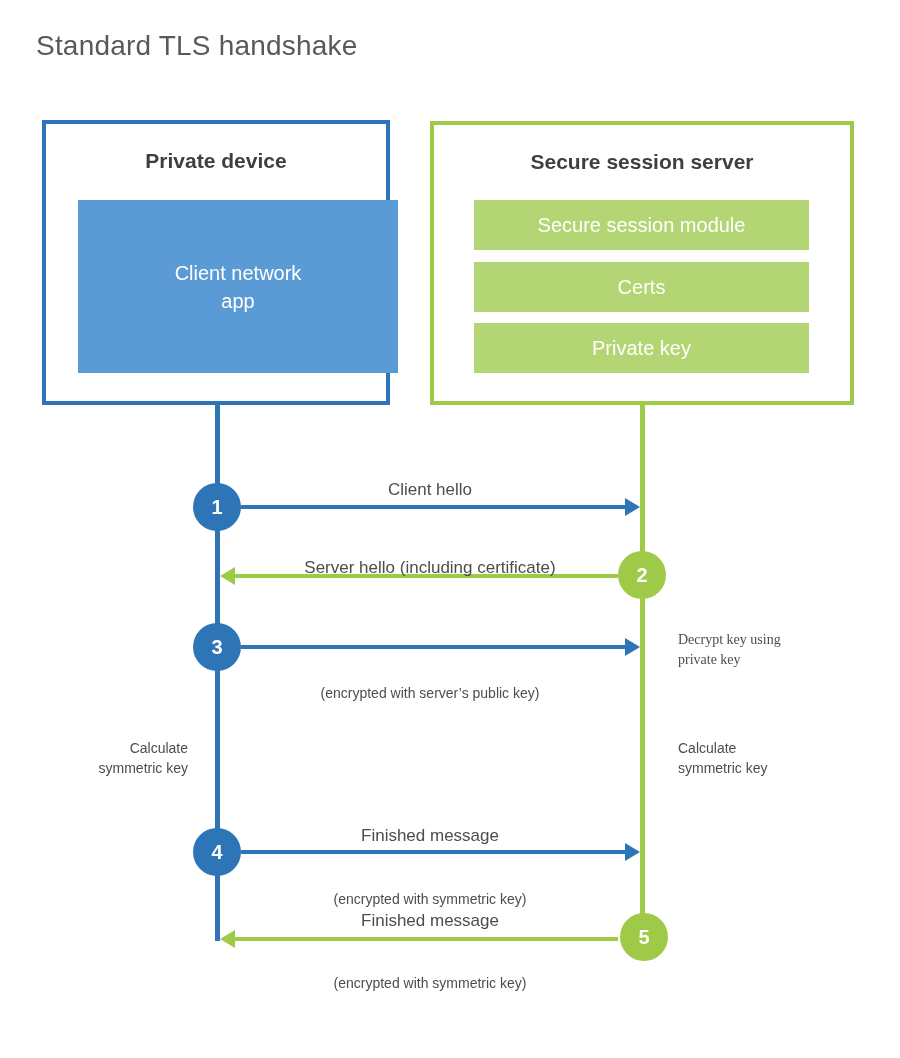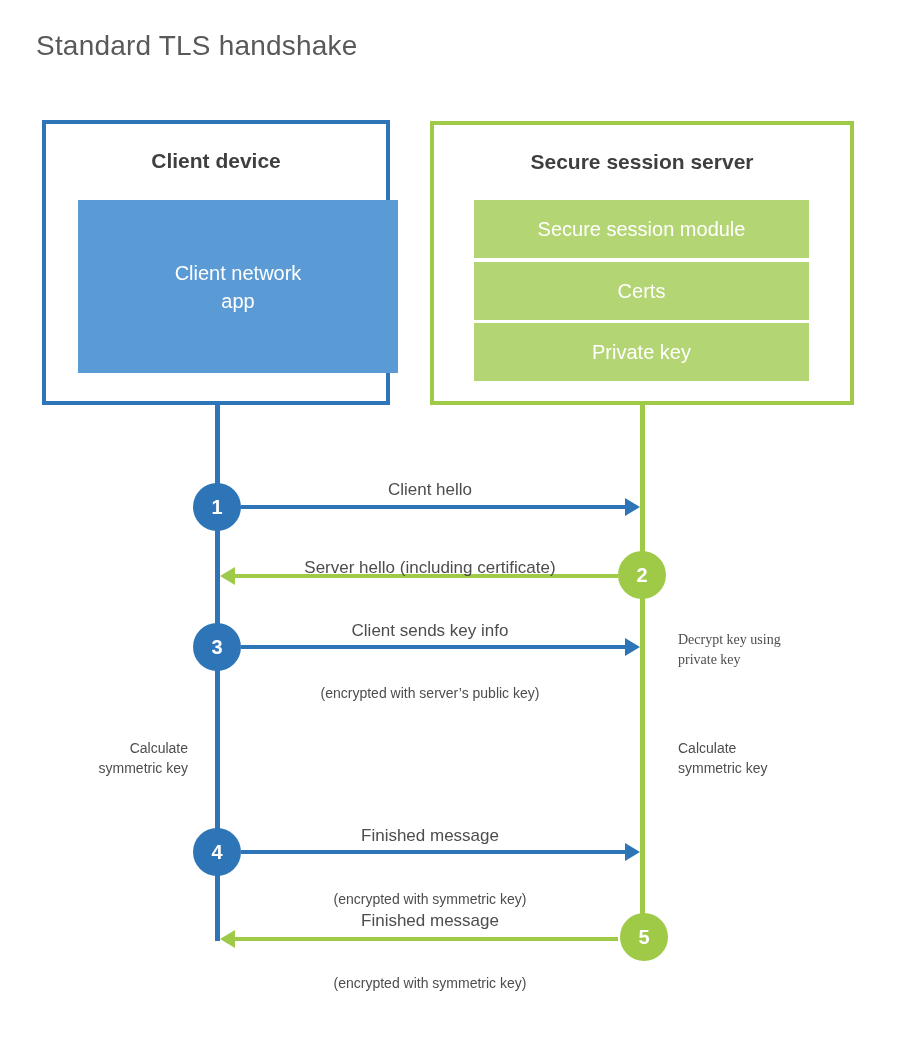--- a/index.html
+++ b/index.html
@@ -52,21 +52,21 @@
     left: 78px; top: 200px; width: 320px; height: 173px;
     background: var(--blue_light);
     color: #ffffff;
     font-size: 20px;
     display: flex; align-items: center; justify-content: center;
     text-align: center;
     white-space: pre-line;
     line-height: 28px;
   }
   .server-bar {
-    left: 474px; width: 335px; height: 58px;
+    left: 474px; width: 335px; height: 50px;
     background: var(--green_light);
     color: #ffffff;
     font-size: 20px;
     display: flex; align-items: center; justify-content: center;
     text-align: center;
   }
   .bar-1 { top: 200px; }
   .bar-2 { top: 262px; }
   .bar-3 { top: 323px; }
 
@@ -137,21 +137,21 @@
   .note-calc-right { left: 678px; top: 738px; width: 160px; text-align: left; }
 </style>
 </head>
 <body>
 
 <div class="page">
 
   <div class="abs page-title">Standard TLS handshake</div>
 
   <div class="abs box client-box">
-    <div class="box-title">Client device</div>
+    <div class="box-title">Private device</div>
   </div>
   <div class="abs client-inner">Client network
 app</div>
 
   <div class="abs box server-box">
     <div class="box-title">Secure session server</div>
   </div>
   <div class="abs server-bar bar-1">Secure session module</div>
   <div class="abs server-bar bar-2">Certs</div>
   <div class="abs server-bar bar-3">Private key</div>
@@ -164,21 +164,20 @@
   <div class="abs msg m1">Client hello</div>
   <div class="abs circle blue c1">1</div>
 
   <div class="abs hline green arrow-left-line a2-line"></div>
   <div class="abs head head-left a2-head"></div>
   <div class="abs msg m2">Server hello (including certificate)</div>
   <div class="abs circle green c2">2</div>
 
   <div class="abs hline blue arrow-right-line a3-line"></div>
   <div class="abs head head-right a3-head"></div>
-  <div class="abs msg m3">Client sends key info</div>
   <div class="abs sub s3">(encrypted with server’s public key)</div>
   <div class="abs circle blue c3">3</div>
 
   <div class="abs note note-decrypt">Decrypt key using
 private key</div>
   <div class="abs note note-calc-left">Calculate
 symmetric key</div>
   <div class="abs note note-calc-right">Calculate
 symmetric key</div>
 

